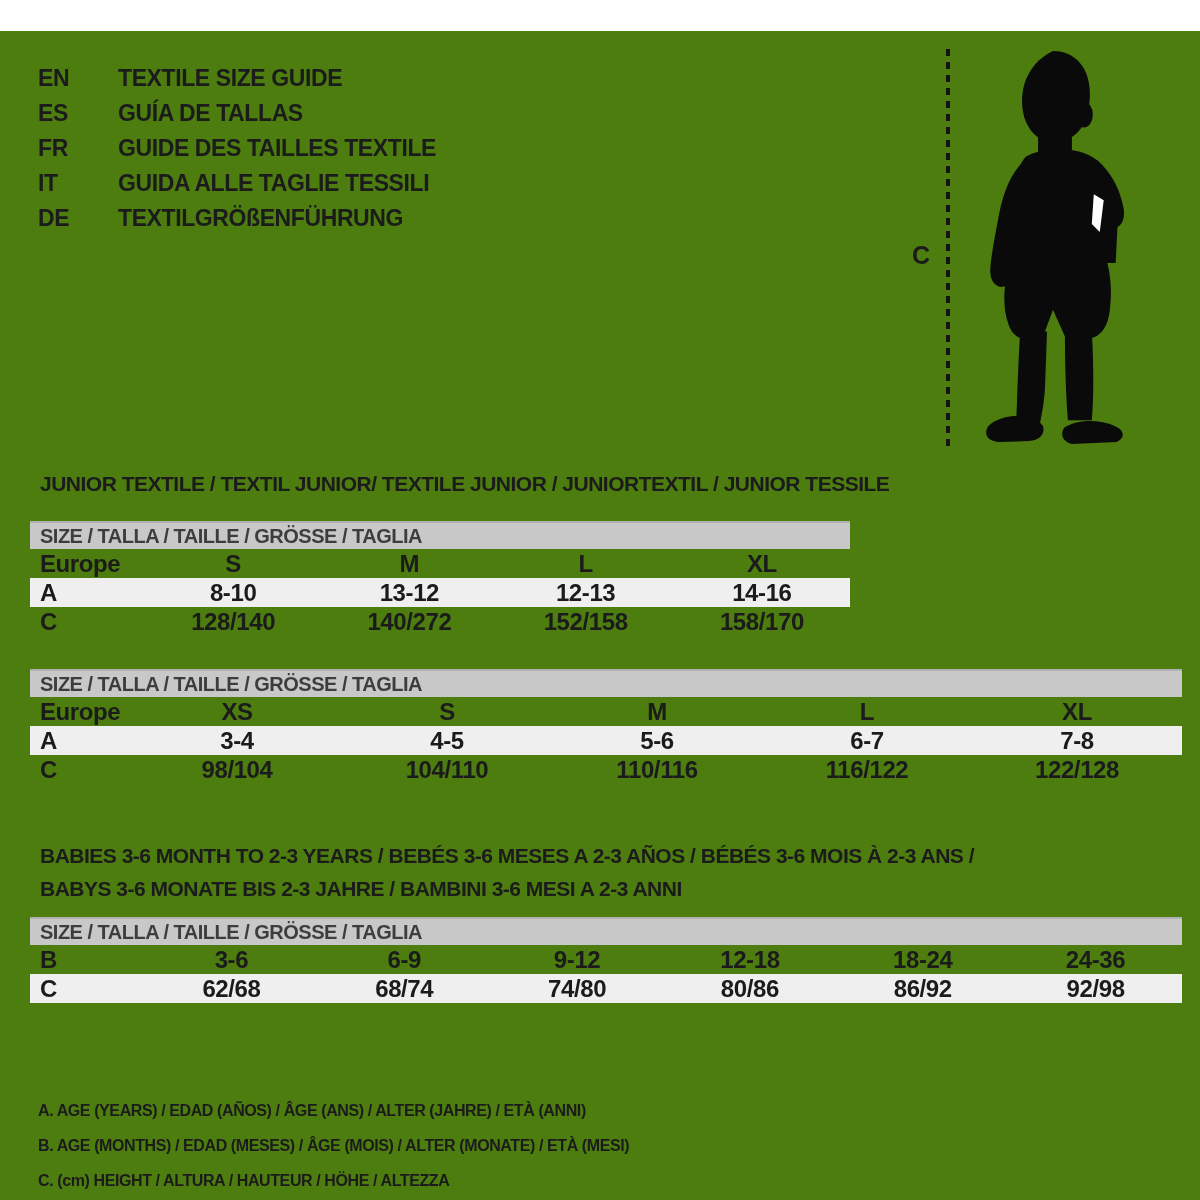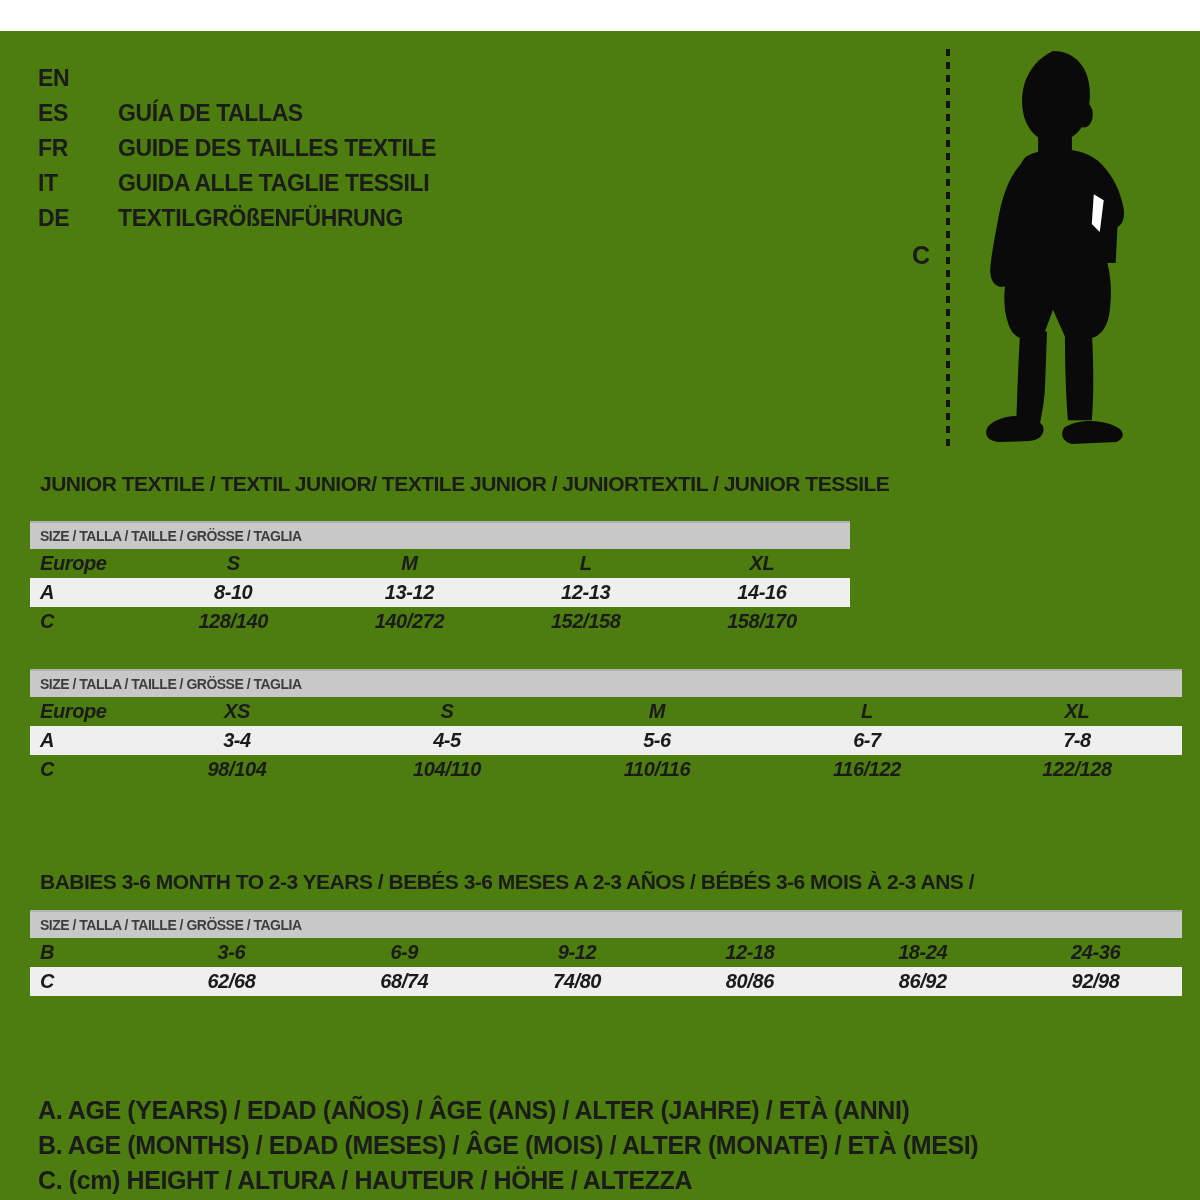--- a/index.html
+++ b/index.html
@@ -14,49 +14,50 @@
   
   .fig-line{position:absolute;left:946px;top:18px;width:4px;height:398px;
     background:repeating-linear-gradient(to bottom,#141414 0 7px,transparent 7px 13px);}
   .fig-c{position:absolute;left:912px;top:210px;font-size:25px;font-weight:700;}
   .fig-svg{position:absolute;left:968px;top:18px;}
 
   
   .section{position:absolute;left:30px;}
   .section.junior{top:440px;width:820px;}
   .section.children{top:638px;width:1152px;}
-  .section.babies{top:834px;width:1152px;}
+  .section.babies{top:808px;width:1152px;}
   .sec-title{font-size:21px;font-weight:700;letter-spacing:-0.5px;padding-left:10px;line-height:26px;white-space:nowrap;}
   .junior .sec-title,.children .sec-title{margin-bottom:24px;}
   .babies .sec-title{line-height:33px;margin-bottom:12px;white-space:normal;}
   .sub{font-size:13px;vertical-align:-4px;}
 
   
   .thead{background:#c8c8c8;border-top:2px solid #b2b2b2;height:28px;display:flex;align-items:center;
-    padding-left:10px;font-size:14px;font-weight:700;letter-spacing:-0.5px;color:#3d3d3d;box-sizing:border-box;}
-  .trow{display:flex;height:29px;align-items:center;font-size:20px;font-weight:700;letter-spacing:-0.4px;font-style:italic;}
+    padding-left:10px;font-size:20px;font-weight:700;letter-spacing:-0.5px;color:#3d3d3d;box-sizing:border-box;}
+  .trow{display:flex;height:29px;align-items:center;font-size:24px;font-weight:700;letter-spacing:-0.4px;}
   .trow.shaded{background:#efefef;}
   .tcell{flex:1;text-align:center;}
   .tcell.lab{text-align:left;padding-left:10px;box-sizing:border-box;}
   .junior .tcell.lab{flex:0 0 115px;}
   .children .tcell.lab{flex:0 0 102px;}
   .babies .tcell.lab{flex:0 0 115px;}
 
   
   .legend{position:absolute;left:38px;top:1062px;}
-  .legend-row{height:35px;display:flex;align-items:center;font-size:25px;font-weight:700;letter-spacing:-0.4px;}
+  .legend-row{height:35px;display:flex;align-items:center;font-size:16px;font-weight:700;letter-spacing:-0.4px;}
 </style>
 </head>
 <body>
 
 <div class="canvas">
 
   <div class="lang">
     <div class="lang-row">
       <span class="lang-code">EN</span>
+      <span>TEXTILE SIZE GUIDE</span>
     </div>
     <div class="lang-row">
       <span class="lang-code">ES</span>
       <span>GUÍA DE TALLAS</span>
     </div>
     <div class="lang-row">
       <span class="lang-code">FR</span>
       <span>GUIDE DES TAILLES TEXTILE</span>
     </div>
     <div class="lang-row">
@@ -143,20 +144,21 @@
         <div class="tcell">110/116</div>
         <div class="tcell">116/122</div>
         <div class="tcell">122/128</div>
       </div>
     </div>
   </div>
 
   <div class="section babies">
     <div class="sec-title">
       <span style="display:block">BABIES 3-6 MONTH TO 2-3 YEARS / BEBÉS 3-6 MESES A 2-3 AÑOS / BÉBÉS 3-6 MOIS À 2-3 ANS /</span>
+      <span style="display:block">BABYS 3-6 MONATE BIS 2-3 JAHRE / BAMBINI 3-6 MESI A 2-3 ANNI</span>
     </div>
     <div class="tbl">
       <div class="thead">SIZE / TALLA / TAILLE / GRÖSSE / TAGLIA</div>
       <div class="trow">
         <div class="tcell lab">B</div>
         <div class="tcell">3-6</div>
         <div class="tcell">6-9</div>
         <div class="tcell">9-12</div>
         <div class="tcell">12-18</div>
         <div class="tcell">18-24</div>

